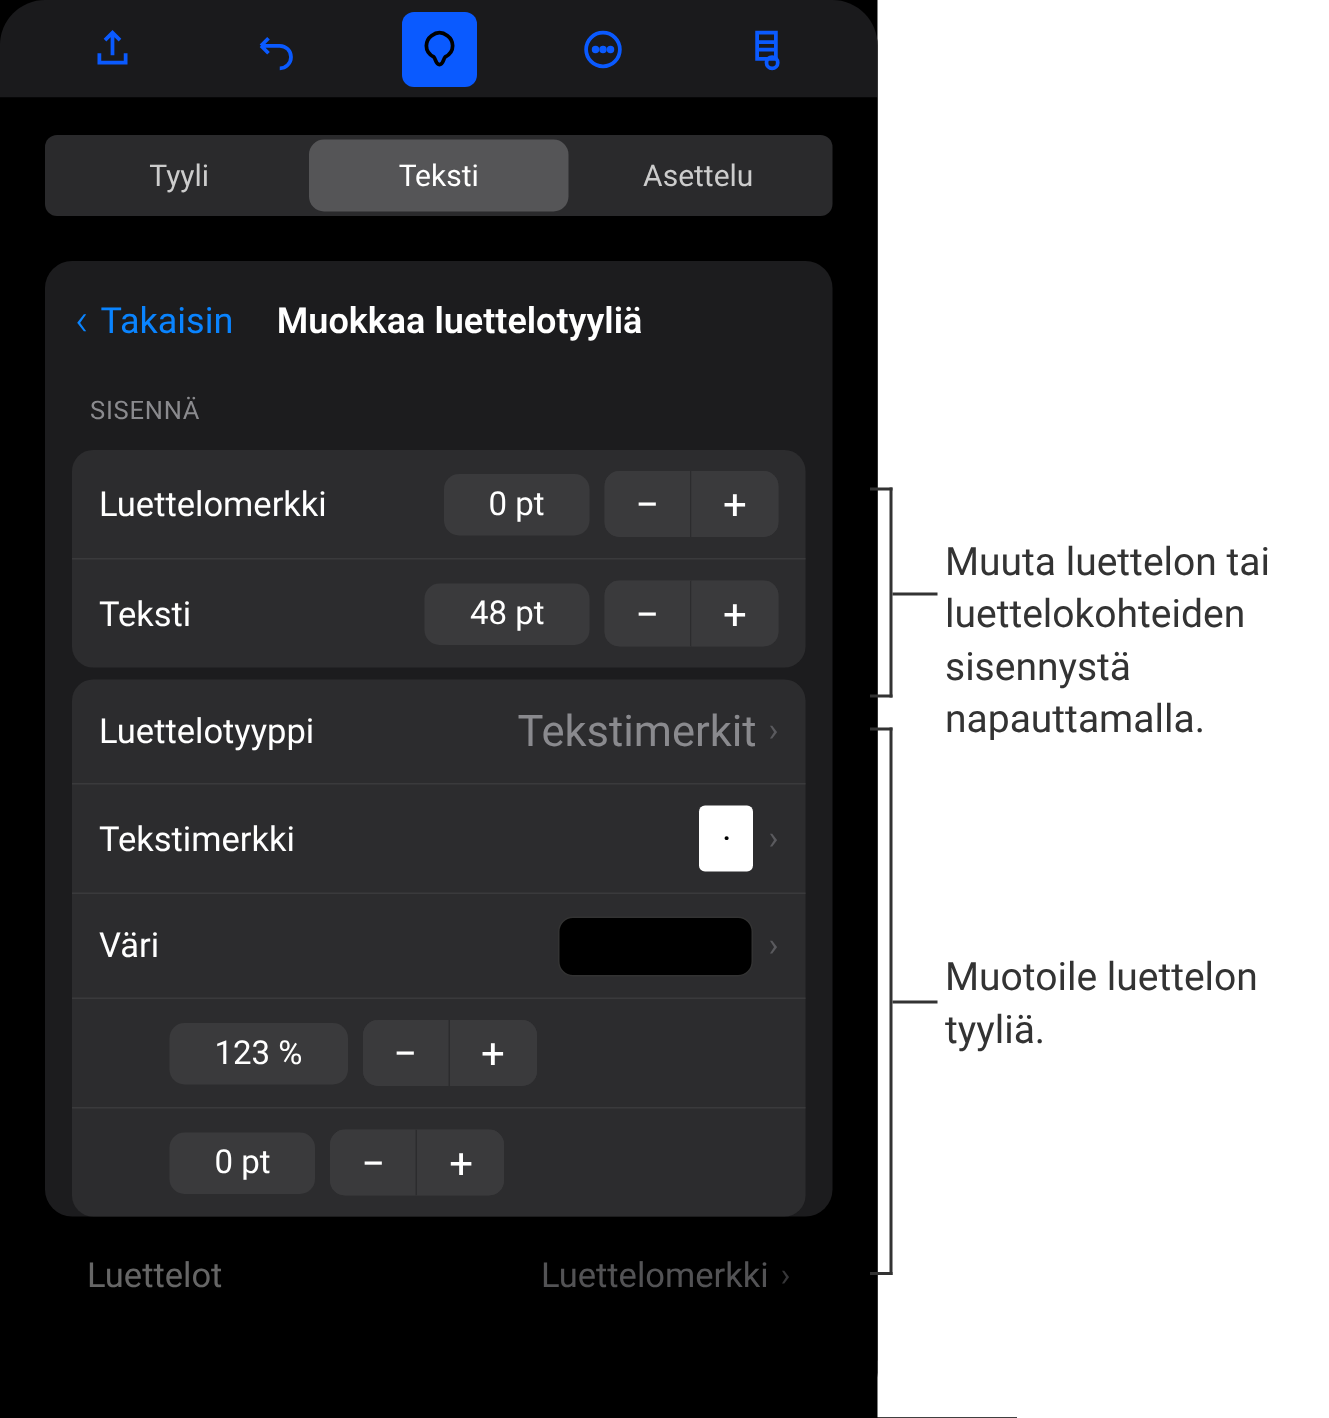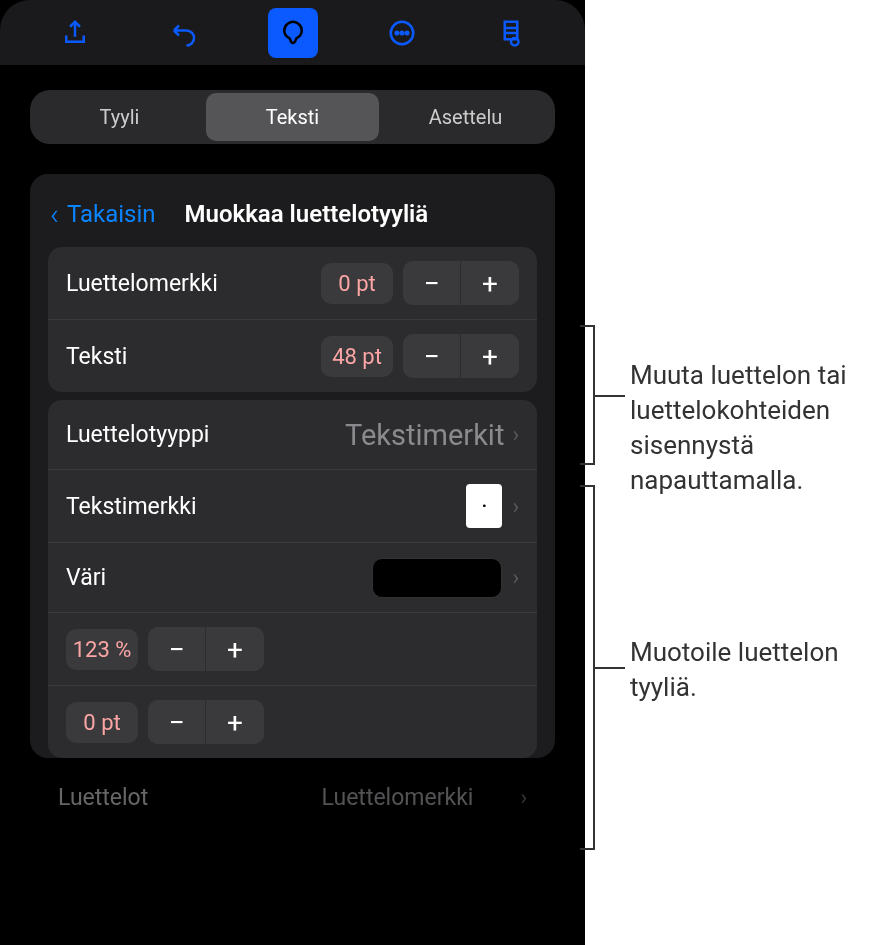--- a/index.html
+++ b/index.html
@@ -61,21 +61,21 @@
     }
     
     .content {
       padding: 25px 30px;
       background: #000;
     }
     
     .segmented-control {
       display: flex;
       background: #2a2a2c;
-      border-radius: 20px;
+      border-radius: 8px;
       padding: 3px;
       margin-bottom: 30px;
     }
     
     .segment {
       flex: 1;
       padding: 12px;
       text-align: center;
       font-size: 20px;
       color: #ccc;
@@ -157,27 +157,28 @@
       margin-right: 8px;
     }
     
     .chevron-right {
       color: #5a5a5e;
       font-size: 22px;
     }
     
     .value-badge {
       background: #3a3a3c;
-      color: #fca5a5;
-      padding: 8px 4px;
+      color: #ffffff;
+      padding: 8px 30px;
       border-radius: 10px;
       font-size: 22px;
       margin-right: 10px;
       min-width: 72px;
       text-align: center;
+      margin-left: 47px;
     }
     
     .stepper {
       display: flex;
       background: #3a3a3c;
       border-radius: 10px;
       overflow: hidden;
     }
     
     .stepper-btn {
@@ -216,21 +217,20 @@
       border-radius: 10px;
       margin-right: 10px;
       border: 1px solid #333;
     }
     
     .list-footer-row {
       display: flex;
       align-items: center;
       padding: 18px 28px;
       opacity: 0.6;
-      gap: 39px;
     }
     
     .list-footer-label {
       flex: 1;
       color: #aaa;
       font-size: 23px;
     }
     
     .list-footer-value {
       color: #8a8a8e;
@@ -353,20 +353,21 @@
     </div>
 
     <div class="panel">
 
       <div class="panel-header">
         <span class="chevron-back">‹</span>
         <span class="back-link">Takaisin</span>
         <span class="panel-title">Muokkaa luettelotyyliä</span>
       </div>
 
+      <div class="section-header">SISENNÄ</div>
 
       <div class="settings-group">
         <div class="settings-row">
           <span class="row-label">Luettelomerkki</span>
           <span class="value-badge">0 pt</span>
           <div class="stepper">
             <div class="stepper-btn">−</div>
             <div class="stepper-btn">+</div>
           </div>
         </div>

